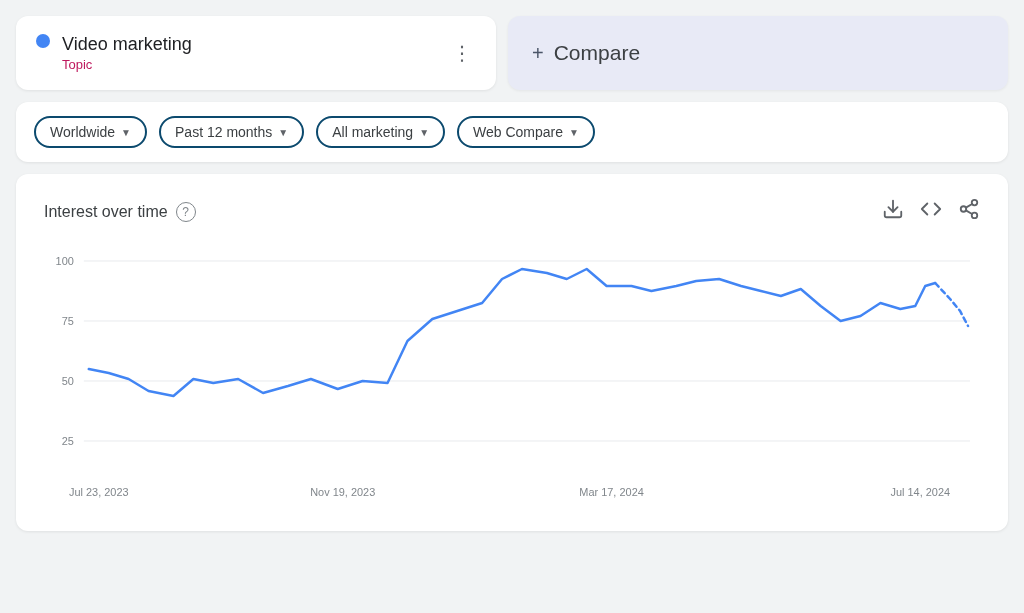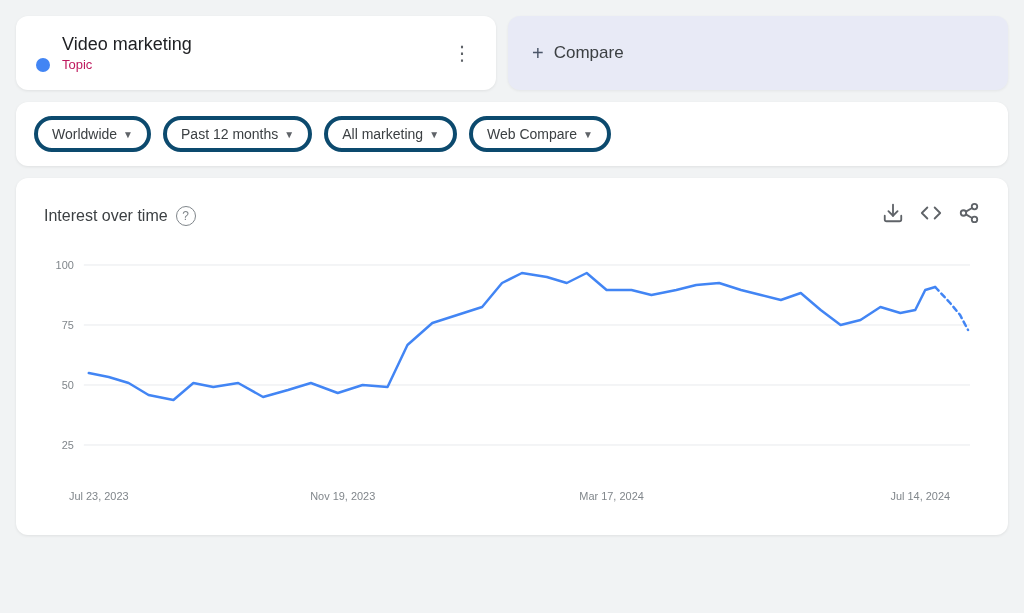--- a/index.html
+++ b/index.html
@@ -23,21 +23,21 @@
       padding: 18px 20px;
       display: flex;
       align-items: center;
       justify-content: space-between;
       flex: 0 0 480px;
       box-shadow: 0 1px 3px rgba(0,0,0,0.08);
     }
 
     .topic-left {
       display: flex;
-      align-items: flex-end;
+      align-items: flex-start;
       gap: 12px;
     }
 
     .topic-dot {
       width: 14px;
       height: 14px;
       border-radius: 50%;
       background: #4285f4;
       flex-shrink: 0;
     }
@@ -73,40 +73,40 @@
       box-shadow: 0 1px 3px rgba(0,0,0,0.06);
     }
 
     .compare-plus {
       font-size: 20px;
       color: #4a5568;
       font-weight: 300;
     }
 
     .compare-label {
-      font-size: 17px;
+      font-size: 21px;
       color: #3c4043;
       font-weight: 400;
     }
 
     .filters-bar {
       background: #fff;
       border-radius: 12px;
       padding: 14px 18px;
       display: flex;
       gap: 12px;
       margin-bottom: 12px;
       box-shadow: 0 1px 3px rgba(0,0,0,0.08);
     }
 
     .filter-btn {
       display: flex;
       align-items: center;
       gap: 6px;
-      border: 4px solid #0c4a6e;
+      border: 2px solid #0c4a6e;
       border-radius: 20px;
       padding: 6px 14px;
       background: #fff;
       cursor: pointer;
       font-size: 14px;
       color: #3c4043;
     }
 
     .chevron-down {
       font-size: 10px;

